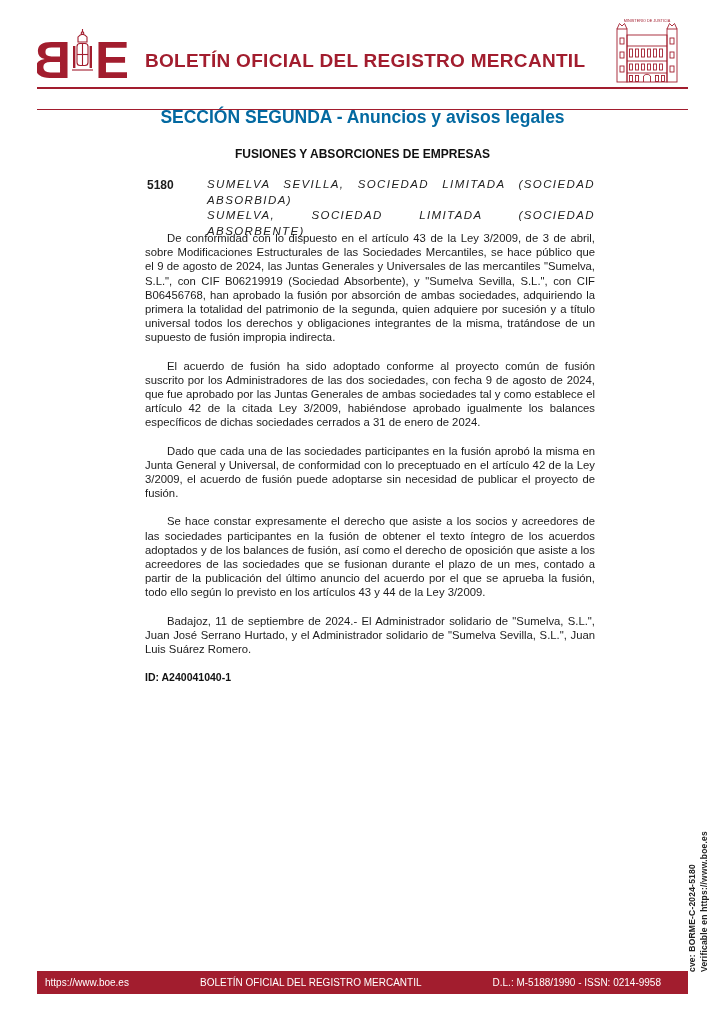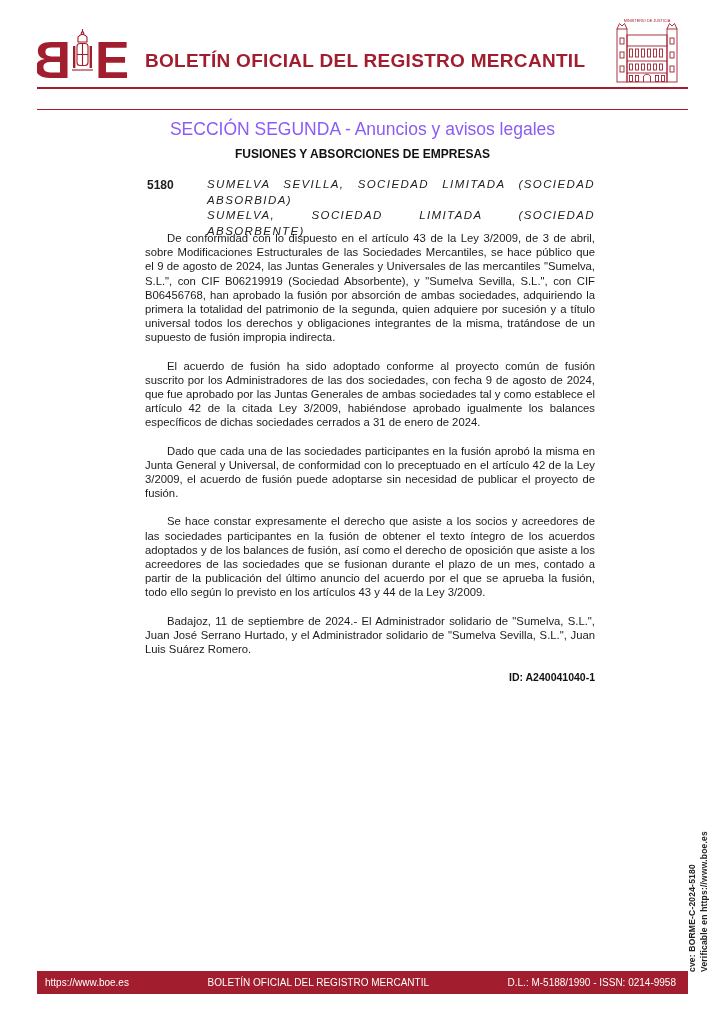--- a/index.html
+++ b/index.html
@@ -26,56 +26,56 @@
   .rule-top { top: 87px; height: 2px; }
   .rule-bottom { top: 109px; height: 1px; }
   .meta-row {
     position: absolute; left: 37px; top: 91px; width: 651px;
     display: flex; justify-content: space-between; align-items: center;
     font-size: 11.5px; font-weight: bold; color: var(--brand);
   }
   .meta-row .num { padding-left: 10px; }
   
   .section-title {
-    position: absolute; left: 37px; top: 119px; width: 651px;
-    text-align: center; font-size: 17.5px; font-weight: normal; color: #8b5cf6;
+    position: absolute; left: 37px; top: 107px; width: 651px;
+    text-align: center; font-size: 17.5px; font-weight: bold; color: #0369a1;
   }
   .section-subtitle {
     position: absolute; left: 37px; top: 147px; width: 651px;
     text-align: center; font-size: 12px; font-weight: bold; color: #111;
   }
   
   .ann-number { position: absolute; left: 147px; top: 178px; font-size: 12px; font-weight: bold; }
   .ann-title {
     position: absolute; left: 207px; top: 177px; width: 388px;
     font-size: 11.5px; font-style: italic; line-height: 15.5px;
     letter-spacing: 1.4px; text-align: justify; color: #222;
   }
   .body-col {
     position: absolute; left: 145px; top: 231px; width: 450px;
     font-size: 11.3px; line-height: 14.2px; color: #1b1b1b;
   }
   .body-col p.para { text-indent: 22px; text-align: justify; margin-bottom: 14px; }
-  .ann-id { text-align: right; font-size: 10.5px; font-weight: bold; margin-top: 1px; color: #111; }
+  .ann-id { text-align: left; font-size: 10.5px; font-weight: bold; margin-top: 1px; color: #111; }
   
   .cve-block {
     position: absolute; right: 14px; bottom: 52px; height: 230px;
     writing-mode: vertical-rl; transform: rotate(180deg);
     font-size: 8.5px; font-weight: bold; color: #222; line-height: 11.5px;
     letter-spacing: 0.2px;
   }
   
   .footer-bar {
     position: absolute; left: 37px; top: 971px; width: 651px; height: 23px;
     background: var(--brand); color: #ffffff;
     display: flex; justify-content: space-between; align-items: center;
     font-size: 10px;
   }
   .footer-bar .f-left { padding-left: 8px; }
-  .footer-bar .f-right { padding-right: 12px; }
+  .footer-bar .f-right { padding-right: 27px; }
   .footer-bar a { color: #ffffff; text-decoration: none; }
 </style>
 </head>
 <body>
 
 <div class="page">
 
   <svg class="boe-logo" viewBox="0 0 90 54" aria-hidden="true">
     <g fill="#A21D2E">
 

